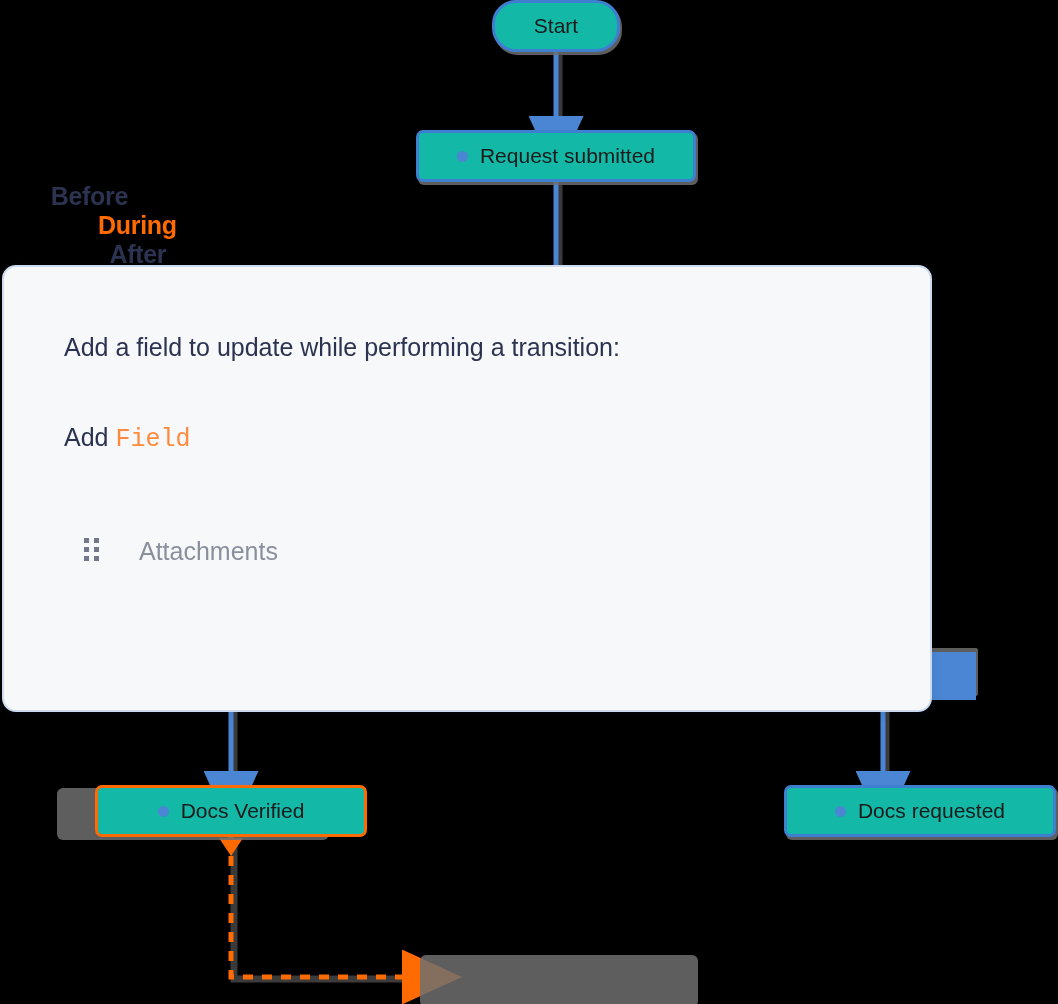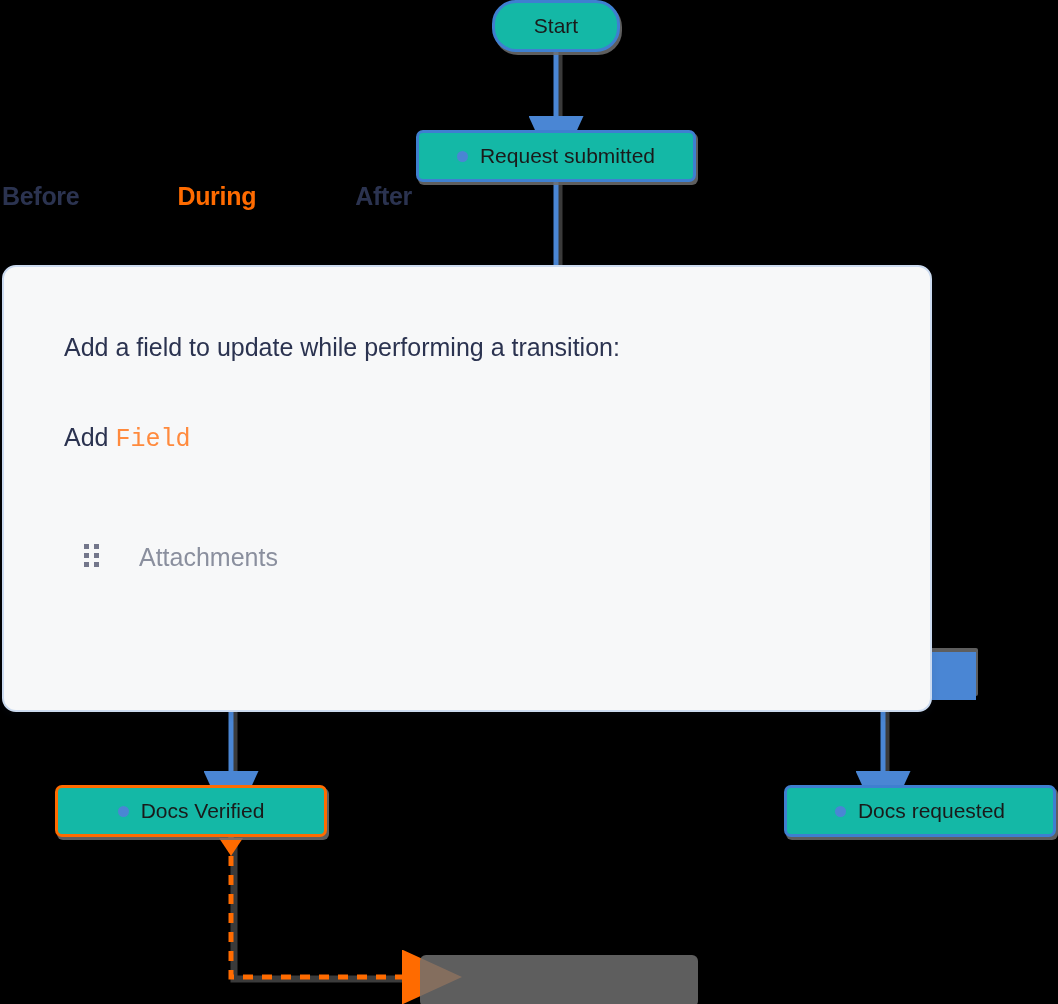--- a/index.html
+++ b/index.html
@@ -28,20 +28,21 @@
     height: 1004px;
   }
 
   
   .tabs {
     position: absolute;
     left: 0px;
     top: 182px;
     display: flex;
     align-items: center;
+    flex-direction: column;
   }
   .tab {
     font-size: 25px;
     font-weight: bold;
     color: #2b3350;
     letter-spacing: -0.3px;
     white-space: nowrap;
   }
   .tab.t-before { margin-left: 2px; }
   .tab.t-during {
@@ -75,20 +76,21 @@
   .node.start {
     border: 3px solid #3f7fd0;
     border-radius: 24px;
   }
   .node.status {
     border: 3px solid #3f7fd0;
     border-radius: 7px;
   }
   .node.status.selected {
     border-color: #ff6b00;
+    margin-left: 40px;
   }
   .node-shadow {
     position: absolute;
     background: rgba(110,110,110,0.85);
     border-radius: 6px;
   }
 
   
   .transition-btn {
     position: absolute;
@@ -134,21 +136,21 @@
     white-space: nowrap;
   }
   #add-field-row .field-link {
     color: #ff8a3d;
     cursor: pointer;
     font-family: Liberation Mono, monospace;
   }
   .field-list {
     position: absolute;
     left: 60px;
-    top: 255px;
+    top: 249px;
     width: 700px;
     text-align: right;
   }
   .field-item {
     display: flex;
     align-items: center;
     height: 70px;
   }
   .drag-handle {
     width: 18px;

